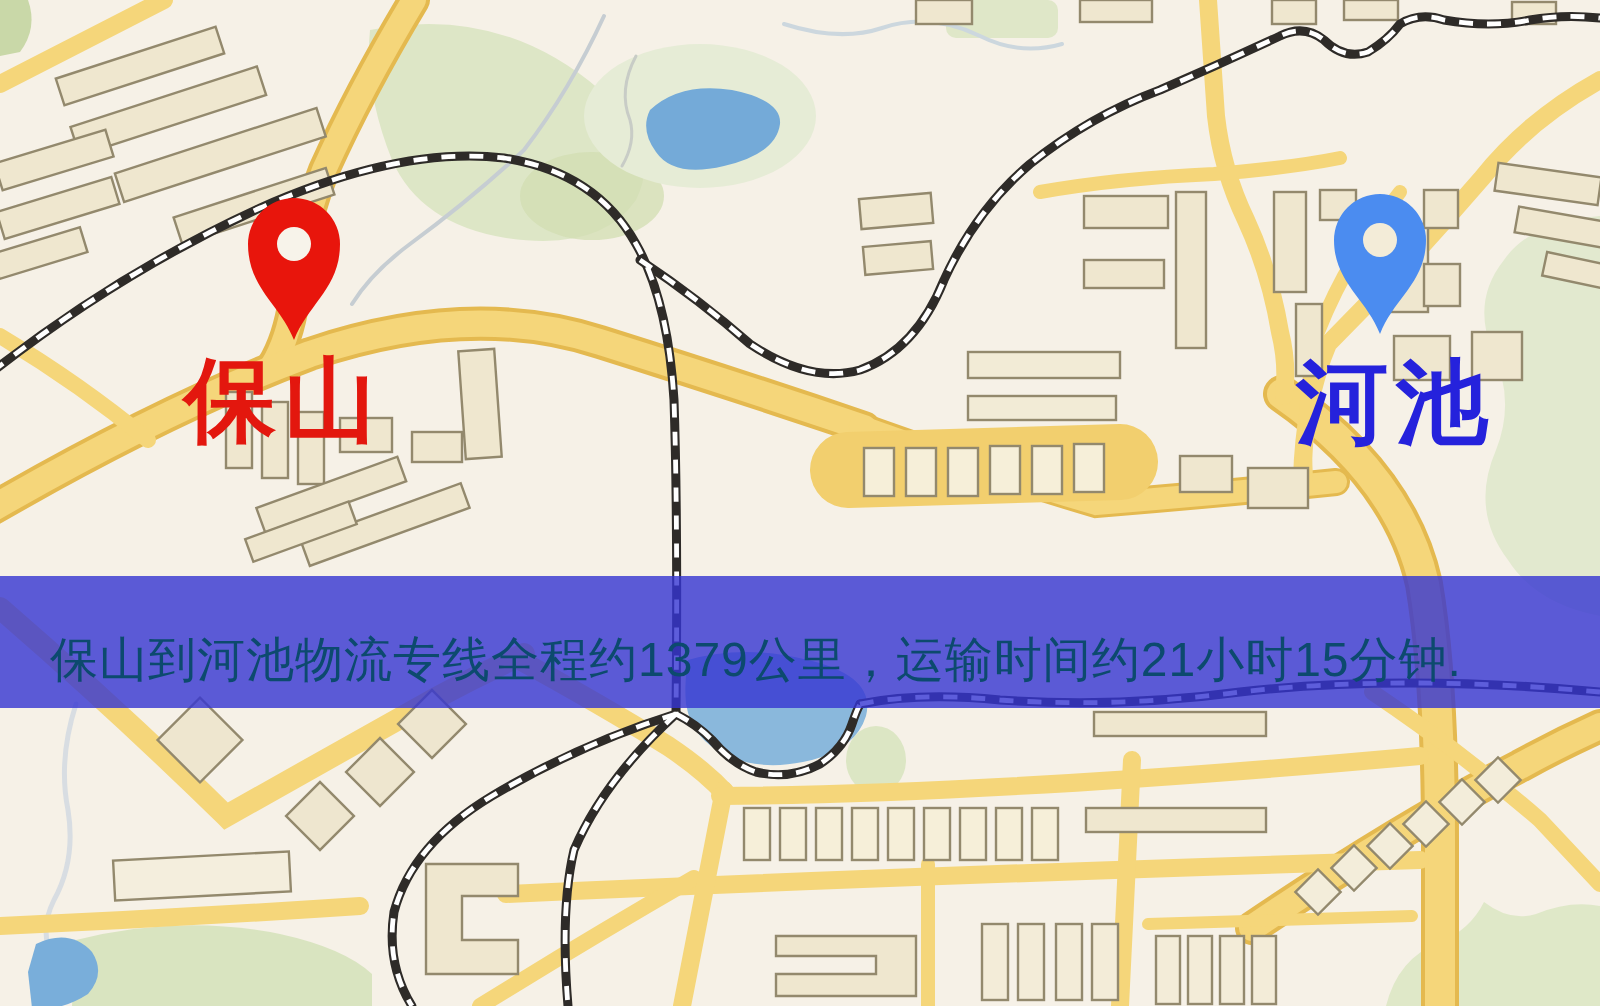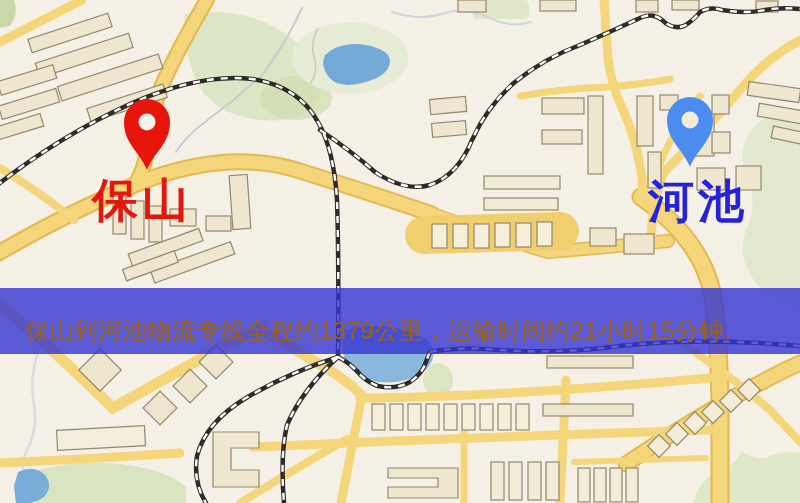--- a/index.html
+++ b/index.html
@@ -9,21 +9,21 @@
     background:#f6f1e7;
   }
   .stage svg{position:absolute;left:0;top:0;display:block;}
   .banner{
     position:absolute;left:0;top:288px;width:800px;height:66px;
     background:rgba(52,52,210,0.80);
     display:flex;align-items:center;
     box-sizing:border-box;padding:0 10px 4px 25px;
   }
   .banner span{
-    color:#a16207;font-size:24px;line-height:1.2;white-space:nowrap;
+    color:#0c4a6e;font-size:24px;line-height:1.2;white-space:nowrap;
     letter-spacing:0.5px;
     margin-top:24px;
   }
   .marker-label{font-weight:600;}
 </style>
 </head>
 <body>
 
 <div class="stage">
 

